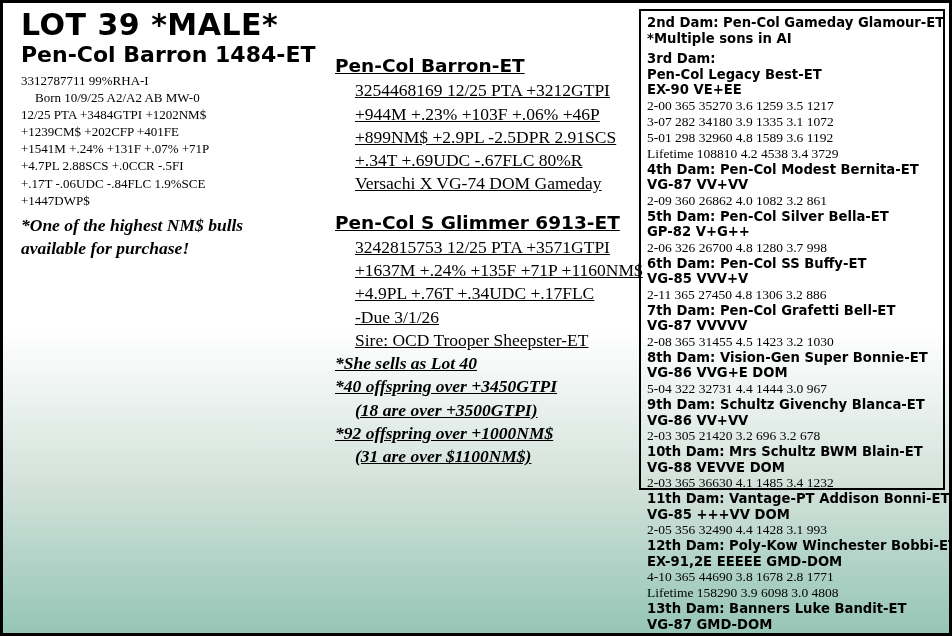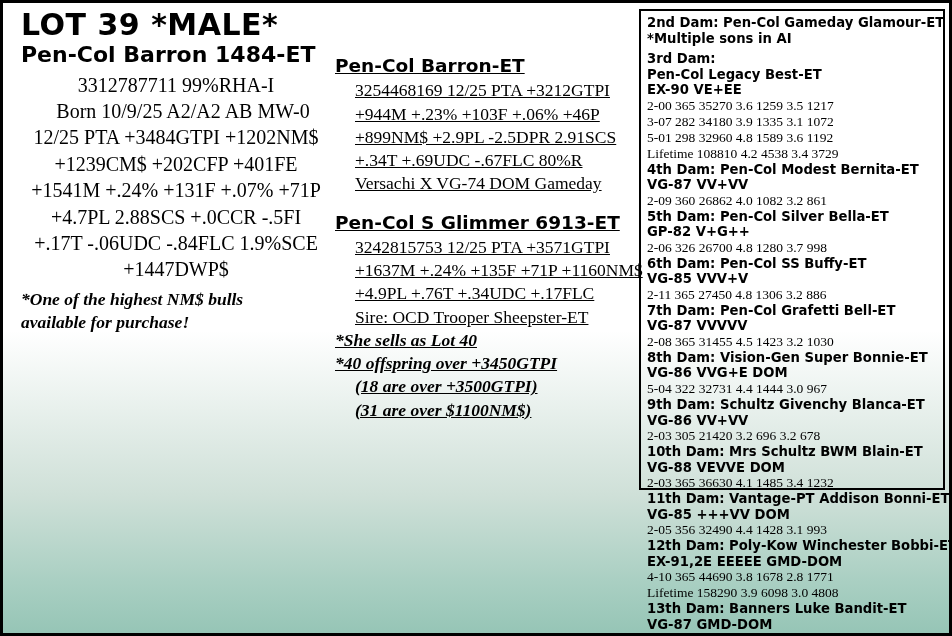--- a/index.html
+++ b/index.html
@@ -46,25 +46,24 @@
     font-family: "DejaVu Sans", sans-serif;
     font-weight: bold;
     font-size: 22px;
     line-height: 1.1;
     color: #000;
     margin: 0 0 5px 0;
     white-space: nowrap;
   }
   .data-line {
     font-family: "Liberation Serif", serif;
-    font-size: 20px;
+    font-size: 13px;
     line-height: 1.32;
     color: #000;
     white-space: nowrap;
-    text-align: center;
   }
   .indent-1 { padding-left: 14px; }
   .note {
     margin-top: 5px;
     font-family: "Liberation Serif", serif;
     font-style: italic;
     font-weight: bold;
     font-size: 17.5px;
     line-height: 1.3;
     color: #000;
@@ -162,25 +161,27 @@
     <div class="mid-line">+899NM$ +2.9PL -2.5DPR 2.91SCS</div>
     <div class="mid-line">+.34T +.69UDC -.67FLC 80%R</div>
     <div class="mid-line">Versachi X VG-74 DOM Gameday</div>
 
     <div class="gap"></div>
 
     <div class="sub-head">Pen-Col S Glimmer 6913-ET</div>
     <div class="mid-line">3242815753     12/25 PTA +3571GTPI</div>
     <div class="mid-line">+1637M +.24% +135F +71P +1160NM$</div>
     <div class="mid-line">+4.9PL +.76T +.34UDC +.17FLC</div>
+    <div class="mid-line">-Due 3/1/26</div>
     <div class="mid-line">Sire: OCD Trooper Sheepster-ET</div>
 
     <div class="mid-ital">*She sells as Lot 40</div>
     <div class="mid-ital">*40 offspring over +3450GTPI</div>
     <div class="mid-ital ind">(18 are over +3500GTPI)</div>
+    <div class="mid-ital">*92 offspring over +1000NM$</div>
     <div class="mid-ital ind">(31 are over $1100NM$)</div>
   </div>
 
   <div class="col col-right">
 
     <div>
       <div class="r-bold">2nd Dam: Pen-Col Gameday Glamour-ET</div>
       <div class="r-bold">*Multiple sons in AI</div>
       <div class="r-space"></div>
     </div>

